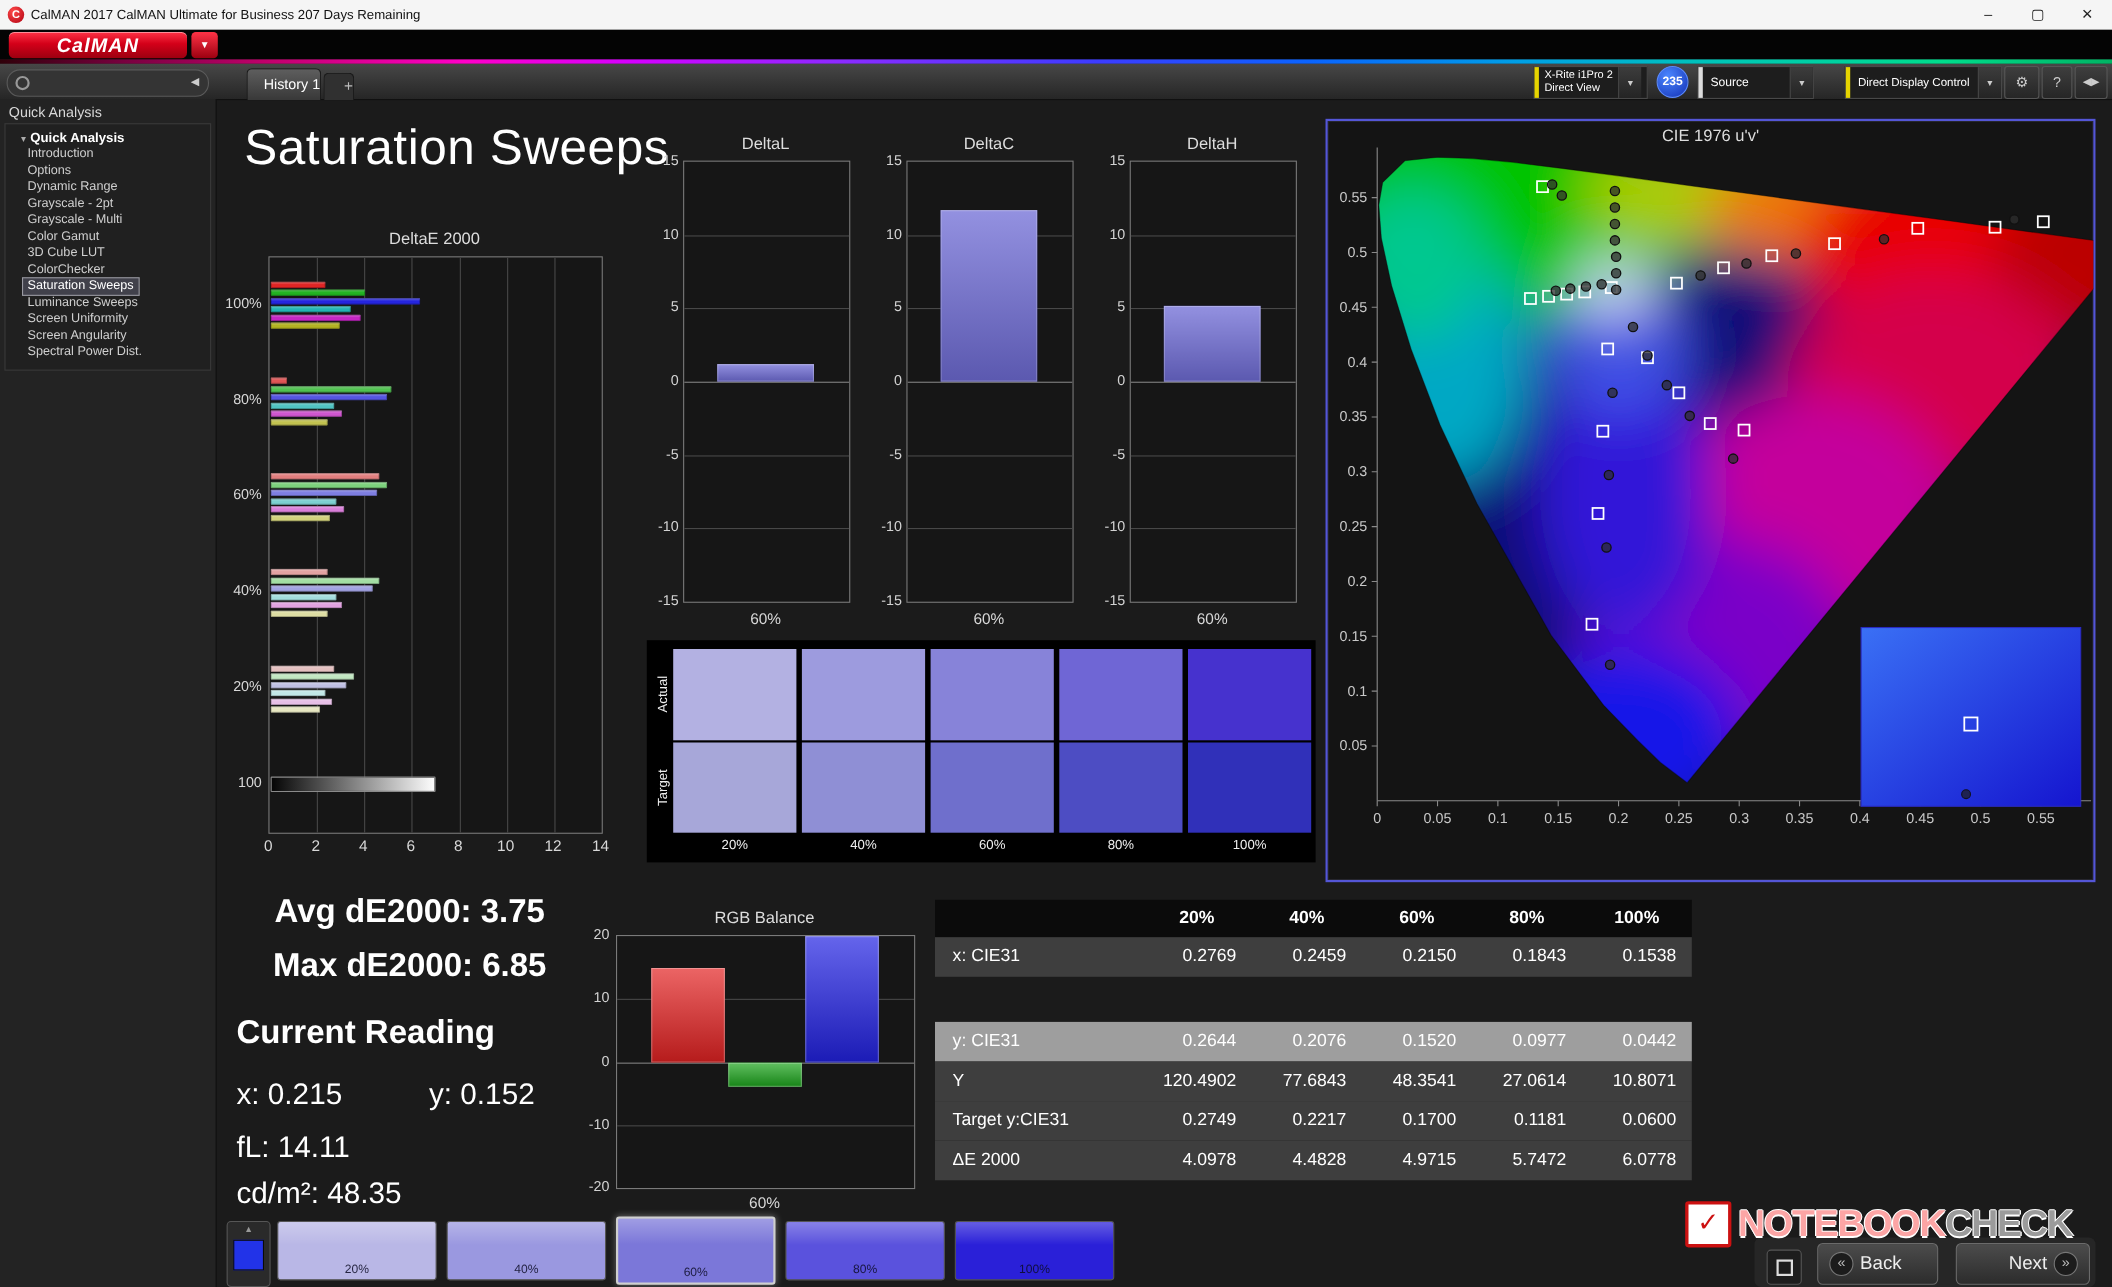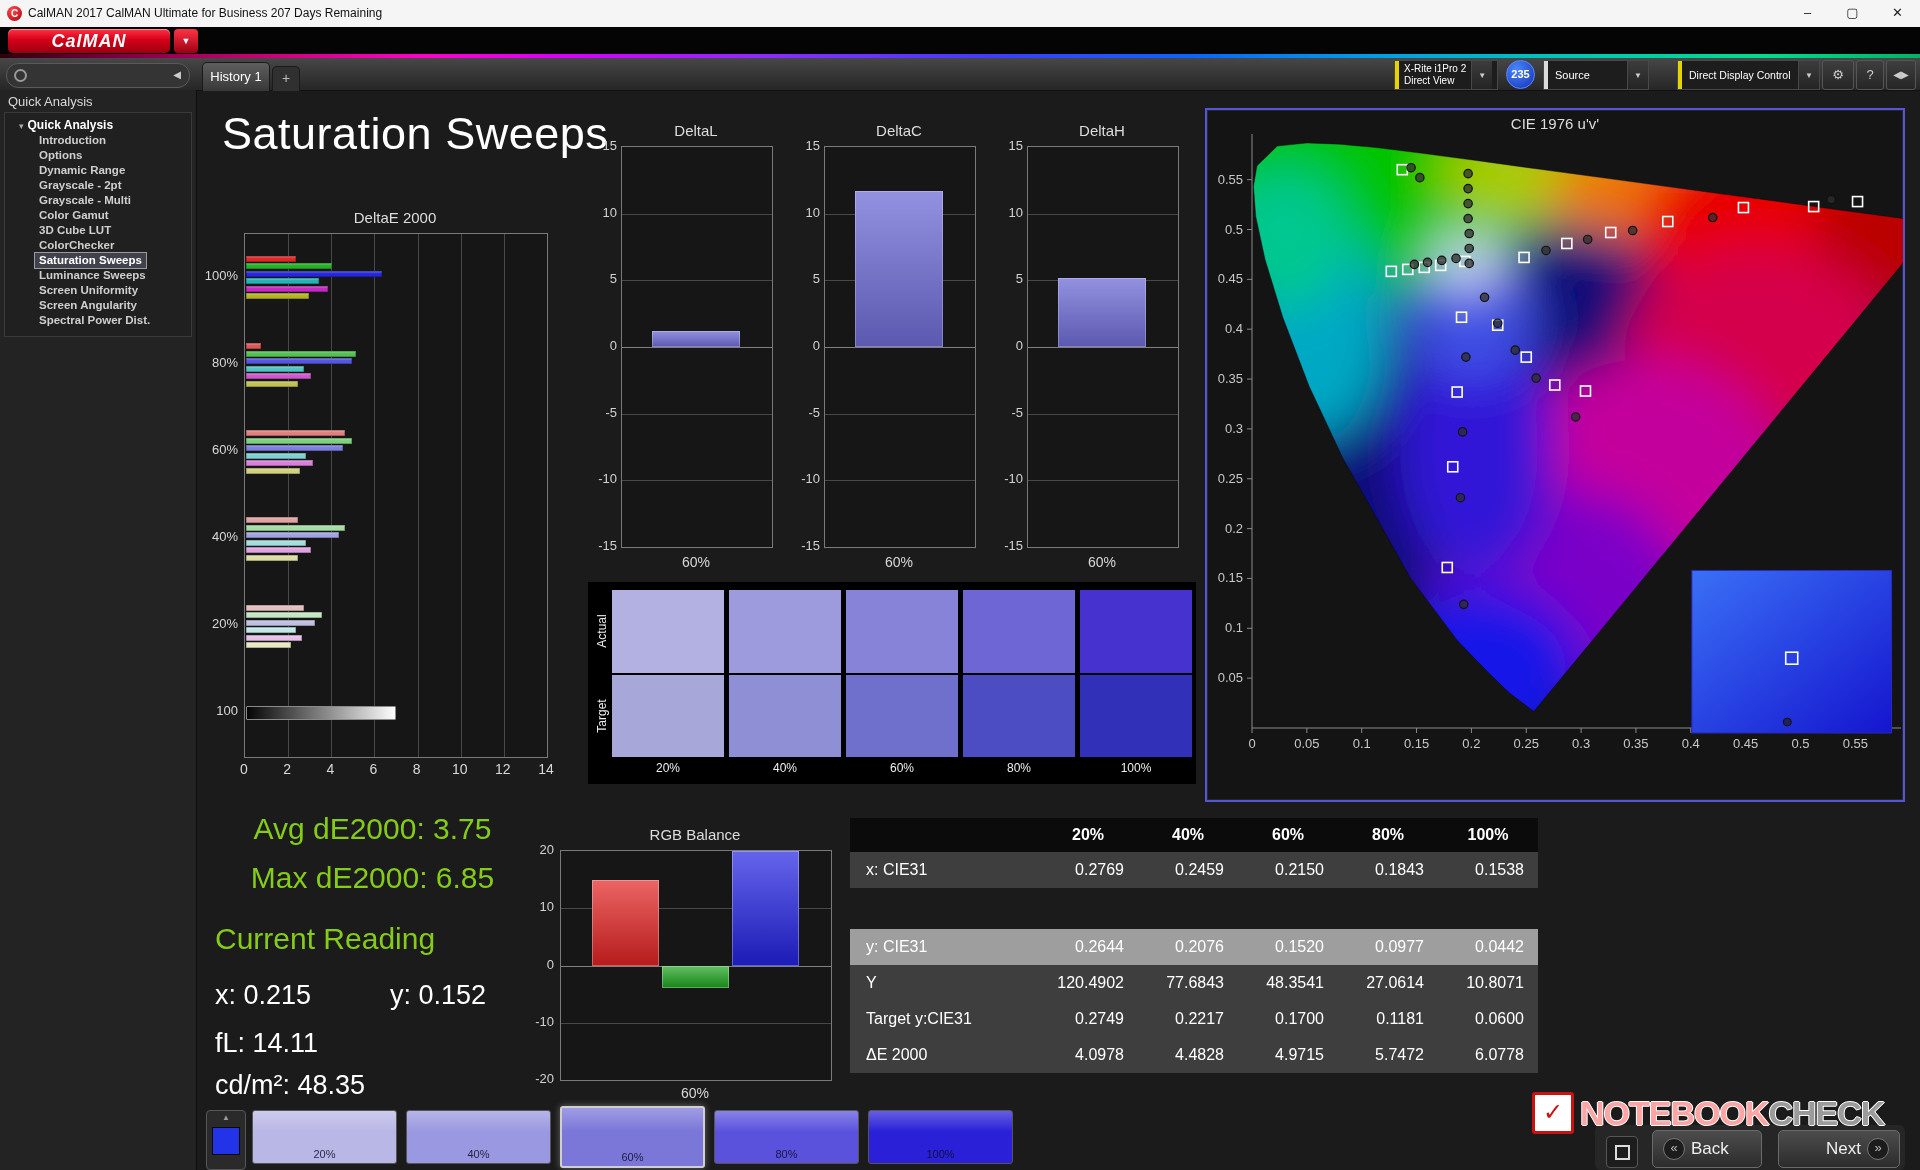--- a/index.html
+++ b/index.html
@@ -32,21 +32,21 @@
 
   
   #tabbar{position:absolute;left:0;top:58px;width:1920px;height:32px;
     background:linear-gradient(180deg,#474747,#262626);border-bottom:1px solid #101010;}
   #side-pill{position:absolute;left:6px;top:63px;width:182px;height:23px;border-radius:12px;
     background:#343434;border:1px solid #5a5a5a;}
   #side-pill .ring{position:absolute;left:7px;top:5px;width:9px;height:9px;border:2px solid #999;border-radius:50%;}
   #side-pill .chev{position:absolute;right:8px;top:0;height:21px;line-height:21px;font-size:10px;color:#ccc;}
   .tab{position:absolute;top:62px;height:28px;border-radius:5px 5px 0 0;
     background:linear-gradient(180deg,#5e5e5e,#383838);border:1px solid #1a1a1a;border-bottom:none;
-    color:#fff;font-size:13px;text-align:center;line-height:27px;}
+    color:#fff;font-size:13px;text-align:right;line-height:27px;margin-left:22px;}
   #tab-history{left:202px;width:66px;}
   #tab-add{left:272px;top:66px;width:26px;height:24px;line-height:23px;background:#303030;color:#bbb;font-size:14px;}
 
   .tool-box{position:absolute;top:60px;height:28px;background:#1d1d1d;border:1px solid #484848;color:#fff;display:flex;align-items:center;}
   .tool-box .yedge{width:4px;height:100%;background:#e6d400;}
   .tool-box .wedge{width:4px;height:100%;background:#dcdcdc;}
   .tool-box .txt2{padding:0 5px;font-size:10px;line-height:12px;white-space:nowrap;}
   .tool-box .txt1{padding:0 7px;font-size:11px;white-space:nowrap;flex:1;}
   .tool-box .arrow{width:20px;height:100%;background:linear-gradient(180deg,#3c3c3c,#242424);
     border-left:1px solid #484848;color:#ccc;font-size:8px;display:flex;align-items:center;justify-content:center;}
@@ -61,21 +61,21 @@
   #gear-btn{left:1822px;width:30px;}
   #help-btn{left:1856px;width:26px;}
   #nav-btn{left:1886px;width:28px;font-size:10px;}
 
   
   #sidebar{position:absolute;left:0;top:90px;width:196px;height:1080px;background:#232323;border-right:1px solid #0e0e0e;}
   #sidebar-header{position:absolute;left:8px;top:4px;font-size:13px;color:#d8d8d8;}
   #sidebar-tree{position:absolute;left:4px;top:22px;width:186px;background:#202020;border:1px solid #3a3a3a;padding:4px 0 8px 0;}
   #side-root{font-size:12px;font-weight:bold;color:#fff;padding-left:14px;height:16px;line-height:16px;}
   #side-root .exp{color:#aaa;font-size:9px;margin-right:4px;}
-  .side-item{font-size:11.5px;height:15px;line-height:15px;color:#cfcfcf;margin-left:30px;width:max-content;padding:0 4px;cursor:default;font-weight:bold;}
+  .side-item{font-size:11.5px;height:15px;line-height:15px;color:#cfcfcf;margin-left:16px;width:max-content;padding:0 4px;cursor:default;}
   .side-item.sel{background:#41414b;color:#fff;box-shadow:0 0 0 1px #9a9aa2;}
 
   
   #page-title{position:absolute;left:222px;top:108px;font-size:45px;color:#fff;letter-spacing:0.5px;}
 
   
   .panel{position:absolute;}
   .panel-title{position:absolute;color:#ddd;font-size:15px;text-align:center;}
   .plot{position:absolute;border:1px solid #7a7a7a;background:rgba(0,0,0,0.16);overflow:hidden;}
   .vline{position:absolute;top:0;bottom:0;width:1px;background:#484848;}
@@ -111,21 +111,21 @@
   .cmp-label{position:absolute;width:112px;text-align:center;color:#eee;font-size:12px;}
 
   
   #cie-panel{left:1205px;top:108px;width:700px;height:694px;background:#141414;
     border:2px solid #5456d6;box-sizing:border-box;box-shadow:inset 0 0 0 1px #26262e;}
   #cie-panel .panel-title{left:0;top:5px;width:696px;}
   #cie-svg{position:absolute;left:0;top:0;pointer-events:none;}
   #cie-svg text{font-family:"Liberation Sans","DejaVu Sans",sans-serif;}
 
   
-  .big-read{position:absolute;color:#84cc16;font-size:30px;}
+  .big-read{position:absolute;color:#ffffff;font-size:30px;font-weight:bold;}
   .mid-read{position:absolute;color:#fff;font-size:27px;}
   #avg-read{left:200px;top:812px;width:345px;text-align:center;}
   #max-read{left:200px;top:861px;width:345px;text-align:center;}
   #cur-read{left:215px;top:922px;font-size:30px;}
 
   
   #rgb-panel{left:515px;top:826px;width:330px;height:285px;}
   #rgb-panel .panel-title{left:45px;top:0;width:270px;}
   #rgb-plot{left:45px;top:24px;width:270px;height:229px;}
   .rgb-bar{position:absolute;box-shadow:inset 0 0 0 1px rgba(255,255,255,0.3);}

